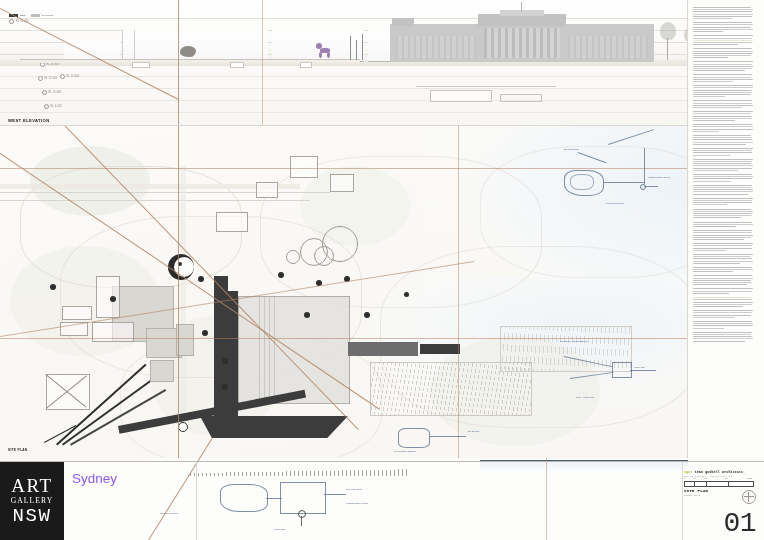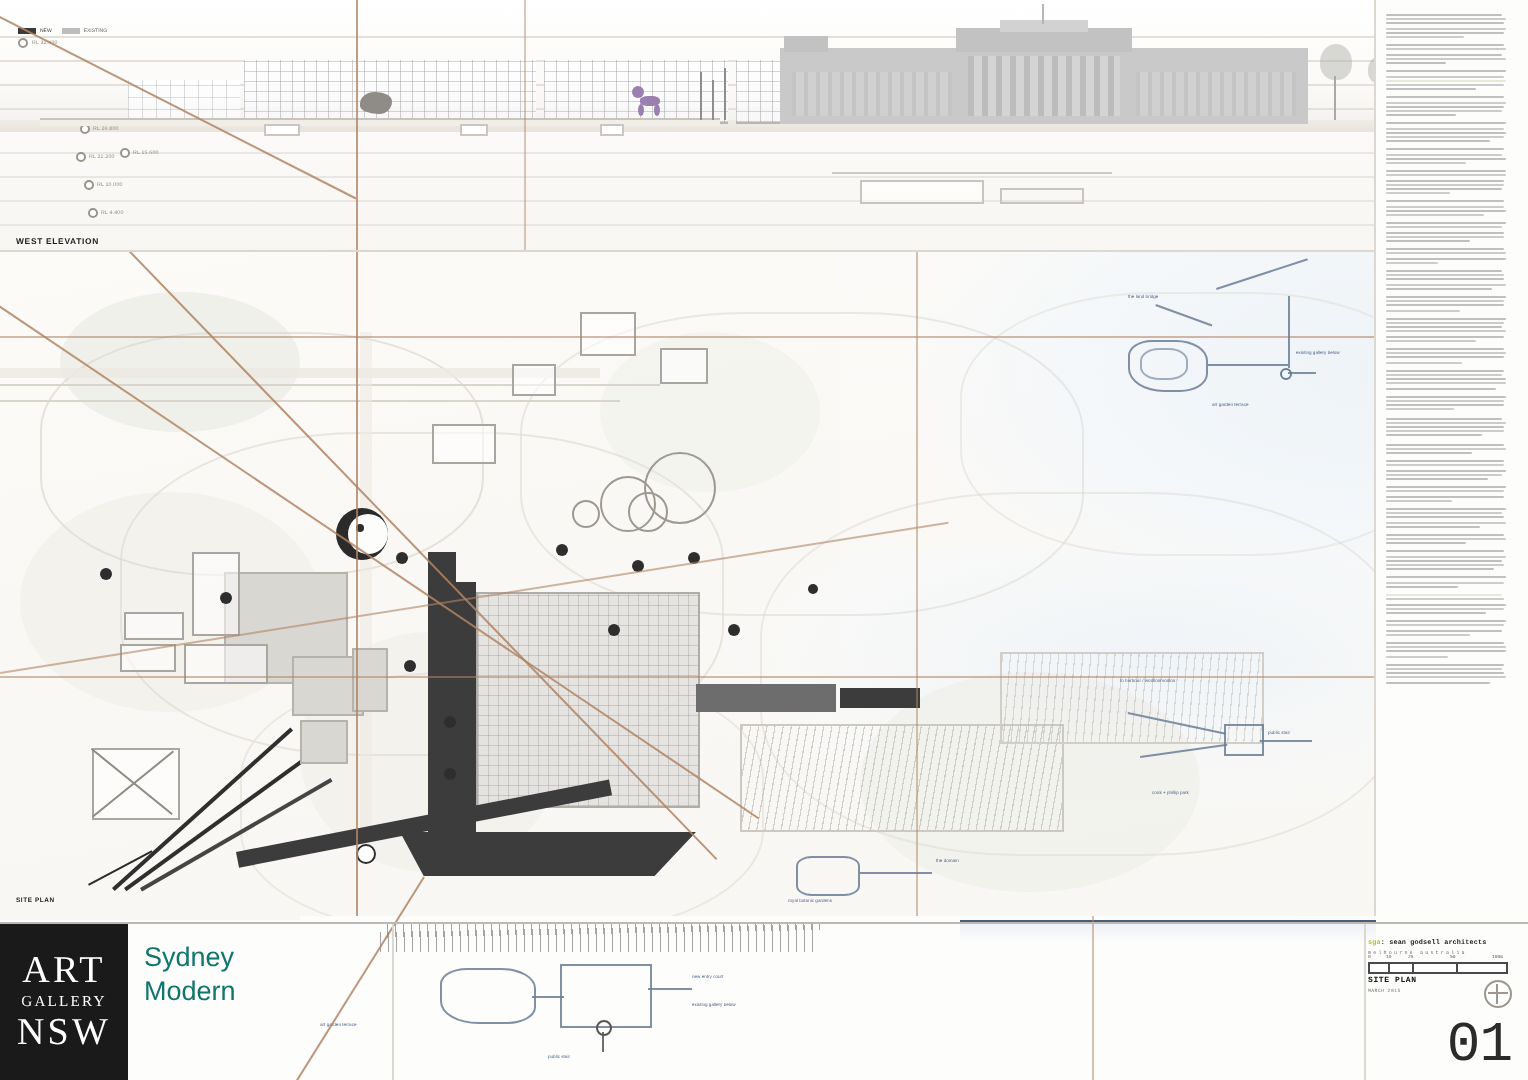--- a/index.html
+++ b/index.html
@@ -88,23 +88,23 @@
   .tline.sh{opacity:.5;}
   .hl{background:#d9dcc2;}
 
   
   .vsep{width:.6px;background:#dcd8d1;}
   .hsep{height:.6px;background:#dcd8d1;}
   #logo{left:0;top:462px;width:64px;height:78px;background:#1a1a1a;
         display:flex;flex-direction:column;align-items:center;justify-content:center;}
   #logo .l1{font-family:"Liberation Serif",serif;color:#fff;font-size:19px;letter-spacing:1.6px;line-height:1;}
   #logo .l2{font-family:"Liberation Serif",serif;color:#fff;font-size:7.6px;letter-spacing:1.1px;line-height:1.25;margin-top:1px;}
-  #logo .l3{font-family:Liberation Serif, serif;color:#fff;font-size:19px;letter-spacing:1.6px;line-height:1;margin-top:1px;}
+  #logo .l3{font-family:Liberation Mono, monospace;color:#fff;font-size:19px;letter-spacing:1.6px;line-height:1;margin-top:1px;}
   #projtitle{left:72px;top:470px;width:120px;}
-  #projtitle div{font-size:13.5px;line-height:1.26;color:#0f766e;font-weight:400;}
+  #projtitle div{font-size:13.5px;line-height:1.26;color:#8b5cf6;font-weight:400;}
 
   #tb-right{left:684px;top:470px;width:76px;height:70px;font-family:Liberation Mono, monospace;}
   .tb-firm{font-size:3.4px;font-weight:bold;color:#1b1b1b;letter-spacing:.08px;white-space:nowrap;}
   .tb-firm .sga{color:#b5bd2a;font-weight:bold;}
   .tb-sub{font-size:2.5px;color:#6e6e6e;letter-spacing:1.1px;white-space:nowrap;margin-top:.6px;}
   .tb-scalebar{margin-top:3px;width:70px;height:5px;position:relative;}
   .tb-scalebar .seg{position:absolute;top:0;height:4px;border:.5px solid #4a4a4a;}
   .tb-scalenum{position:absolute;top:-3.2px;font-size:2.3px;color:#555;}
   .tb-label{font-size:4px;font-weight:bold;color:#111;letter-spacing:.3px;margin-top:3px;}
   .tb-date{font-size:2.4px;color:#777;letter-spacing:.2px;margin-top:1.4px;}
@@ -564,21 +564,20 @@
   <div class="abs hsep" style="left:0;top:461px;width:764px;background:#bdb9b2;"></div>
 
   <div class="abs" id="logo">
     <div class="l1">ART</div>
     <div class="l2">GALLERY</div>
     <div class="l3">NSW</div>
   </div>
 
   <div class="abs" id="projtitle">
     <div>Sydney</div>
-    <div>Modern</div>
   </div>
 
   <div class="abs vsep" style="left:196px;top:462px;height:78px;"></div>
   <div class="abs vsep" style="left:682px;top:462px;height:78px;"></div>
 
   <div class="abs" id="tb-right">
     <div class="tb-firm">
       <span class="sga">sga</span><span>: sean godsell architects</span>
     </div>
     <div class="tb-sub">melbourne   australia</div>

